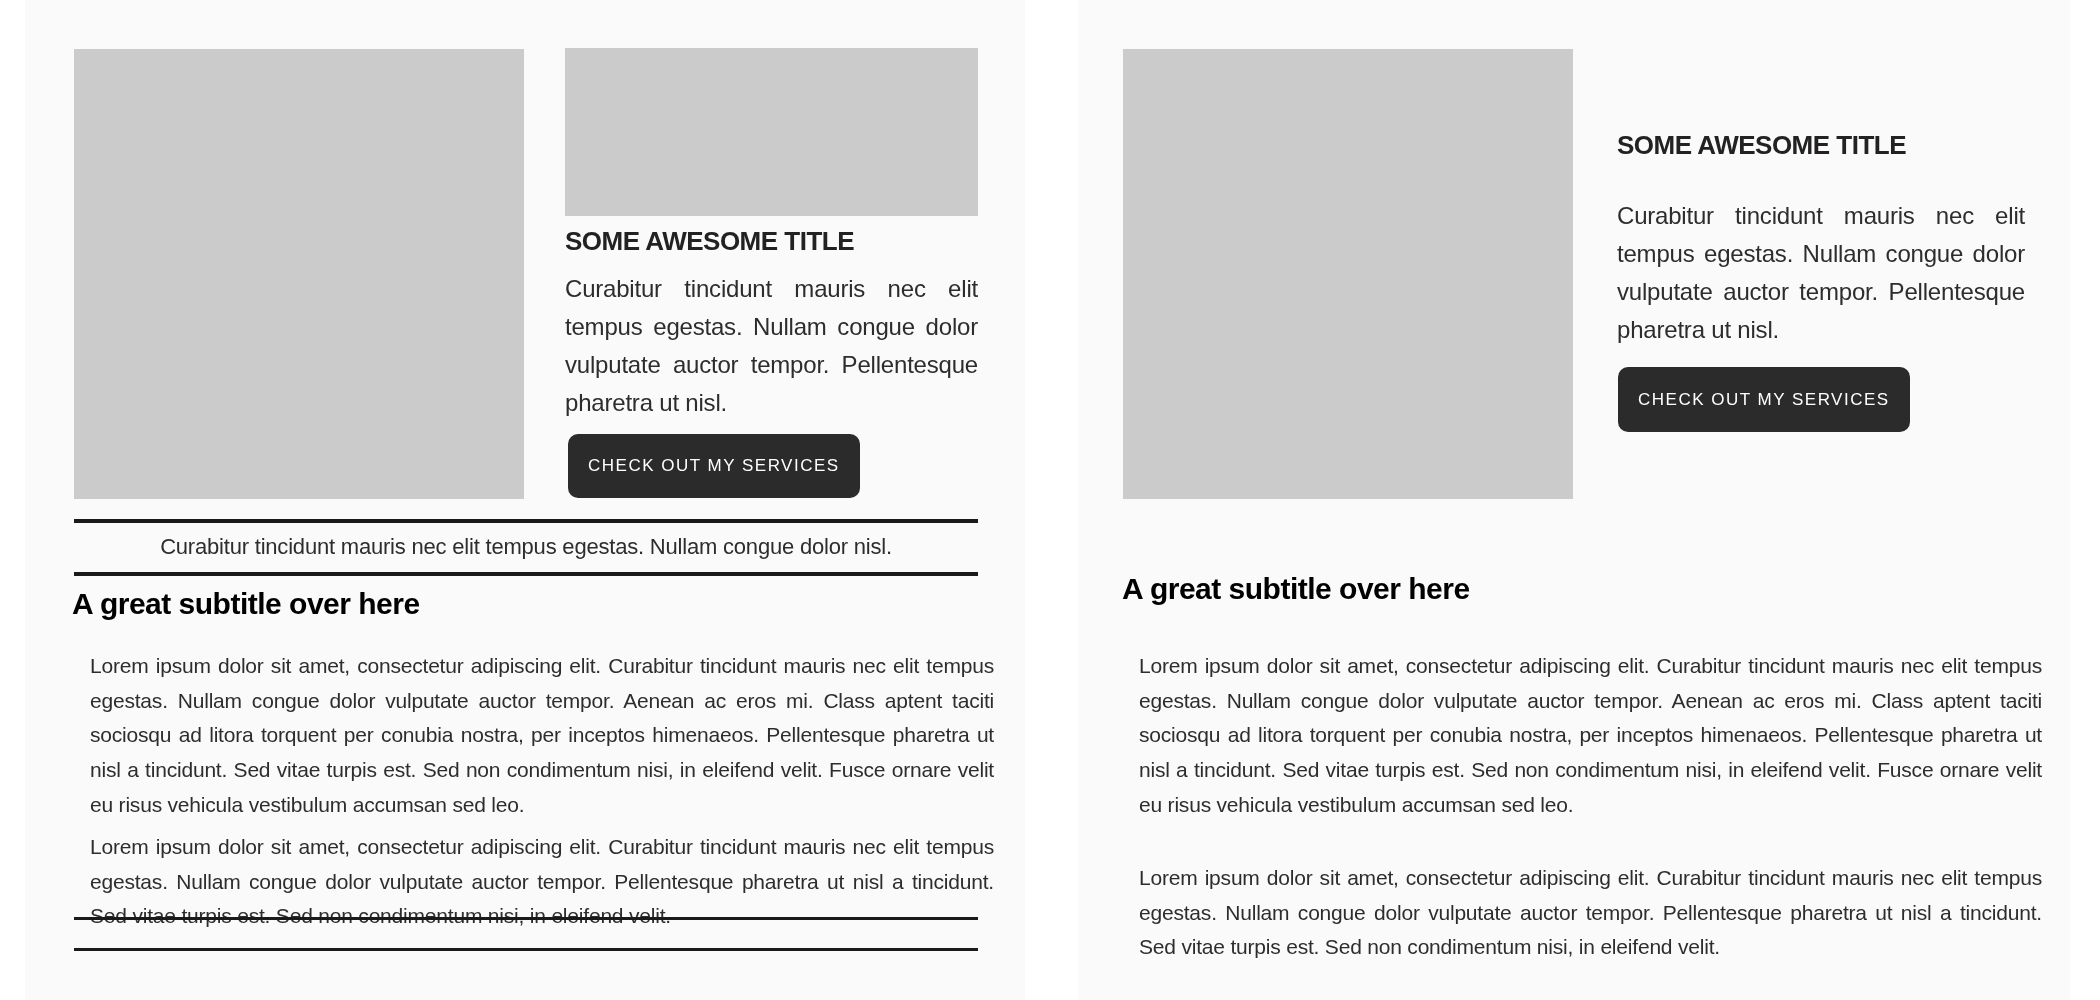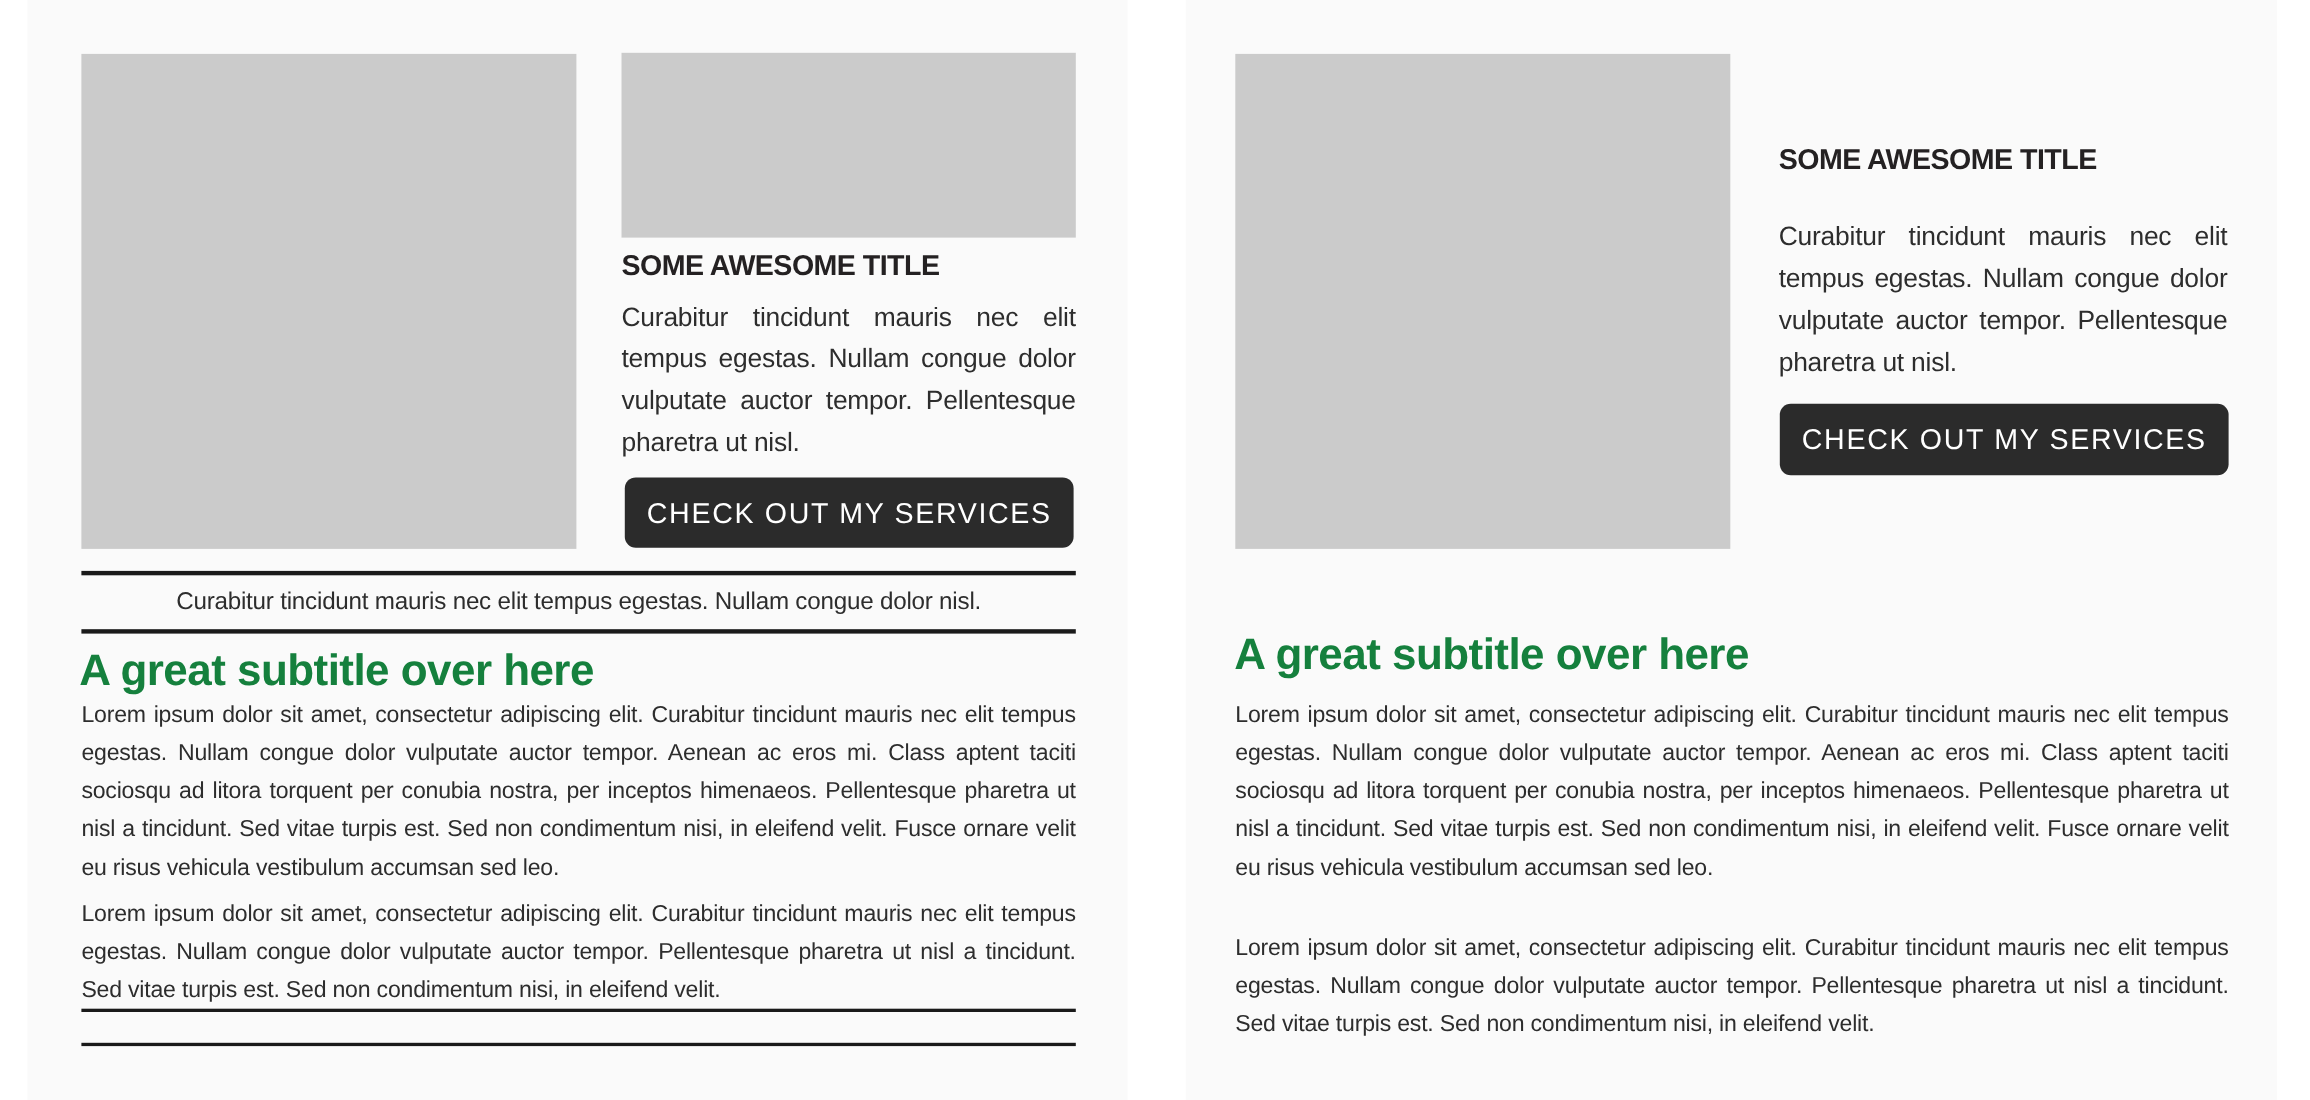--- a/index.html
+++ b/index.html
@@ -20,39 +20,39 @@
     color:#242122;line-height:1.2;white-space:nowrap;
   }
   .hero-para{
     position:absolute;margin:0;
     font-size:24px;line-height:38px;letter-spacing:-0.2px;
     color:#2d2d2d;text-align:justify;
   }
   .btn{
     position:absolute;border:none;cursor:pointer;
     background:#2b2b2b;color:#ffffff;border-radius:10px;
-    font-family:inherit;font-size:26px;letter-spacing:1.5px;
+    font-family:inherit;font-size:17px;letter-spacing:1.5px;
     padding:0 20px;height:64px;
     display:flex;align-items:center;justify-content:center;
     white-space:nowrap;
   }
   .rule{position:absolute;background:#1a1a1a;height:4px;}
   .rule-thin{height:3px;}
   .divider-text{
     position:absolute;margin:0;
     font-size:22px;line-height:28px;color:#2d2d2d;
     text-align:center;letter-spacing:-0.2px;
   }
   .subtitle{
     position:absolute;margin:0;
-    font-size:40px;font-weight:800;letter-spacing:-0.5px;
-    color:#15803d;line-height:1.2;white-space:nowrap;
+    font-size:30px;font-weight:800;letter-spacing:-0.5px;
+    color:#000000;line-height:1.2;white-space:nowrap;
   }
   .body-para{
-    position:absolute;margin:0;
+    position:absolute;margin:16px;
     font-size:21px;line-height:34.7px;letter-spacing:-0.2px;
     color:#2d2d2d;text-align:justify;
   }
 
   
   .card-left .ph-lg{left:49px;top:49px;width:450px;height:450px;}
   .card-left .ph-sm{left:540px;top:48px;width:413px;height:168px;}
   .card-left .hero-title{left:540px;top:226px;}
   .card-left .hero-para{left:540px;top:270px;width:413px;}
   .card-left .btn{left:543px;top:434px;}

